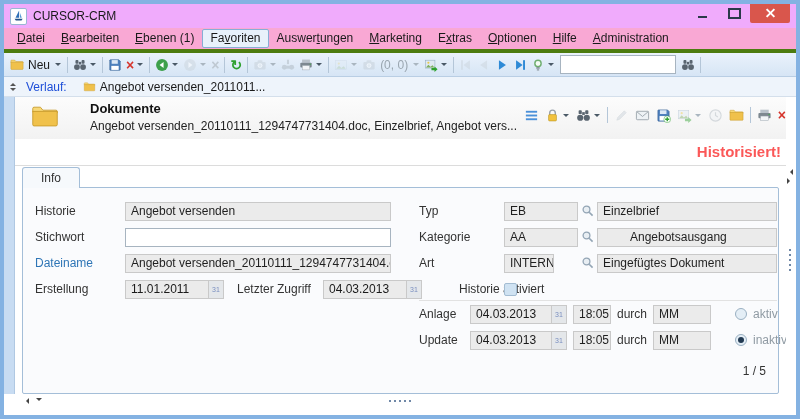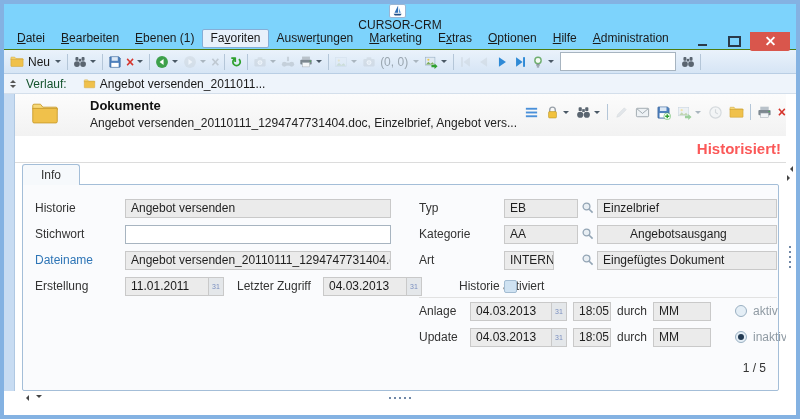--- a/index.html
+++ b/index.html
@@ -1,30 +1,30 @@
 <!DOCTYPE html>
 <html><head>
 <meta charset="utf-8">
 <style>
   html,body{margin:0;padding:0;background:#e6ebf0;font-family:"Liberation Sans",sans-serif;}
   .window{position:relative;width:800px;height:419px;box-sizing:border-box;border:4px solid #84b2e2;background:#fff;overflow:hidden;font-size:12px;color:#1a1a1a;}
   
-  .titlebar{height:24px;background:#7dd3fc;display:flex;align-items:center;padding:0 6px;flex-direction:column;}
+  .titlebar{height:24px;background:#f0abfc;display:flex;align-items:center;padding:0 6px;}
   .tboat{width:15px;height:15px;background:#fff;border:1px solid #9ab6d4;border-radius:2px;display:flex;align-items:center;justify-content:center;margin-right:6px;}
   .tboat svg{width:11px;height:12px;display:block;}
   .ttitle{font-size:12px;color:#1a1a1a;}
   .wbtns{margin-left:auto;display:flex;align-items:flex-start;height:24px;}
   .wbtn{width:32px;height:19px;display:flex;align-items:center;justify-content:center;cursor:default;}
   .wbtn.close{background:#d9564c;border-radius:0 0 2px 2px;width:40px;position:relative;}
   .wmin{width:9px;height:2px;background:#2a3a4a;margin-top:6px;}
   .wmax{width:9px;height:7px;border:2px solid #2a3a4a;}
   .wx1,.wx2{position:absolute;left:15px;top:8px;width:11px;height:2px;background:#fff;}
   .wx1{transform:rotate(45deg);} .wx2{transform:rotate(-45deg);}
   
-  .menubar{height:21px;background:#7dd3fc;display:flex;align-items:center;padding:0 5px;border-bottom:1px solid #4d7c0f;}
+  .menubar{height:21px;background:#f9a8d4;display:flex;align-items:center;padding:0 5px;border-bottom:4px solid #4d7c0f;}
   .mitem{padding:0 7px;height:17px;line-height:17px;border:1px solid transparent;border-radius:2px;white-space:nowrap;}
   .mitem.active{background:#e8f1fb;border-color:#86aed6;}
   
   .toolbar{height:23px;background:linear-gradient(#eaf2fb,#d6e5f5);display:flex;align-items:center;padding:0 4px;border-bottom:1px solid #b9cee4;overflow:hidden;}
   .tbtn{display:inline-flex;align-items:center;height:20px;padding:0 2px;gap:2px;border-radius:2px;flex:none;}
   .tbtn .ticon svg{width:14px;height:14px;display:block;}
   .tbtn.dis .ticon{opacity:.45;}
   .tglyph{font-size:14px;font-weight:bold;line-height:14px;}
   .tlabel{font-size:12px;padding:0 2px;white-space:nowrap;}
   .dis .tlabel{color:#9aa6b0;}
@@ -35,21 +35,21 @@
   .logo{display:flex;align-items:center;gap:3px;margin-left:2px;flex:none;}
   .logo-txt{display:flex;flex-direction:column;line-height:10px;}
   .logo-name{color:#1f5fa8;font-weight:bold;font-size:13px;letter-spacing:.5px;}
   .logo-sub{color:#5a7a9a;font-size:7px;}
   .logo-boat svg{width:14px;height:16px;display:block;}
   
   .verlauf{height:19px;background:#eef4fb;display:flex;align-items:center;padding:0 6px;border-bottom:1px solid #d4dfeb;gap:6px;}
   .vhandle{display:flex;flex-direction:column;gap:2px;margin-right:4px;}
   .vtri-u{width:0;height:0;border:3px solid transparent;border-bottom-color:#555;}
   .vtri-d{width:0;height:0;border:3px solid transparent;border-top-color:#555;}
-  .vlabel{color:#14532d;}
+  .vlabel{color:#1d4ed8;}
   .vitem{display:flex;align-items:center;gap:4px;margin-left:10px;}
   .vfold svg{width:13px;height:12px;display:block;}
   
   .content{position:relative;height:324px;background:#fff;}
   .side-strip{position:absolute;left:0;top:0;width:10px;height:297px;background:#c8dcf2;border-right:1px solid #b0c8e2;}
   .right-strip{position:absolute;right:0;top:0;width:10px;height:297px;background:#fff;}
   .rs-arrows{position:absolute;left:1px;top:72px;display:flex;flex-direction:column;gap:3px;}
   .tri-l{width:0;height:0;border:3px solid transparent;border-right-color:#444;}
   .tri-r{width:0;height:0;border:3px solid transparent;border-left-color:#444;}
   .tri-dn{width:0;height:0;border:3px solid transparent;border-top-color:#444;}

